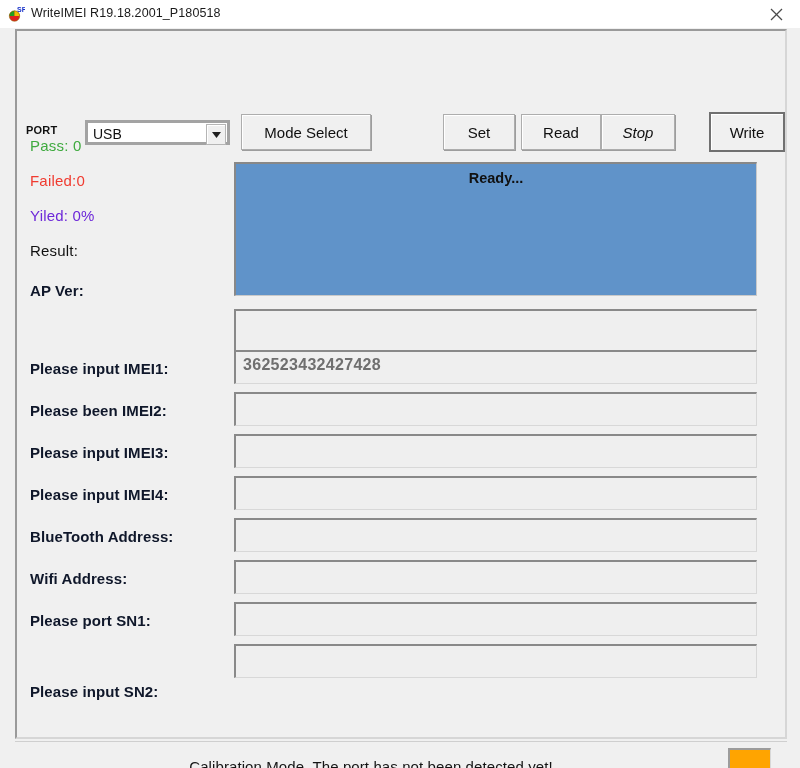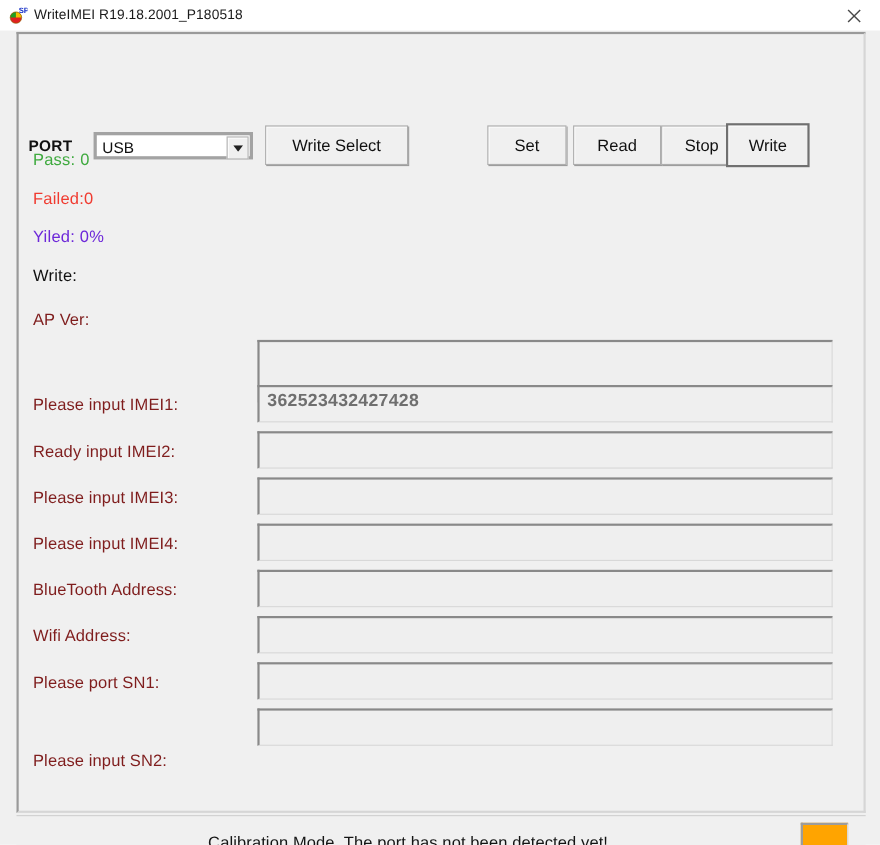--- a/index.html
+++ b/index.html
@@ -90,21 +90,21 @@
   }
   .btn.focused {
     border: 2px solid #707070;
     box-shadow: inset 1px 1px 0 #ffffff;
   }
 
   
   #port-label {
     position: absolute;
     left: 26px; top: 96px;
-    font-size: 14px;
+    font-size: 11px;
     color: #101010;
     font-weight: 600;
     letter-spacing: .2px;
   }
   #port-combo {
     position: absolute;
     left: 85px; top: 92px;
     width: 145px; height: 25px;
     background: #ffffff;
     border: 3px solid #a3a3a3;
@@ -157,22 +157,22 @@
     font-size: 14.5px;
     font-weight: 700;
     color: #101010;
   }
 
   
   .fld-label {
     position: absolute;
     left: 30px;
     font-size: 15px;
-    color: #7f1d1d;
-    font-weight: 400;
+    color: #0f172a;
+    font-weight: 700;
     white-space: nowrap;
     letter-spacing: .1px;
   }
   .fld-box {
     position: absolute;
     left: 234px;
     width: 523px;
     background: #efefef;
     border-top: 2px solid #898989;
     border-left: 2px solid #898989;
@@ -252,44 +252,47 @@
     <span id="port-label">PORT</span>
     <div id="port-combo">
       <span id="port-combo-value">USB</span>
       <span id="port-combo-arrow">
         <svg width="9" height="6" viewBox="0 0 9 6">
             <polygon points="0,0 9,0 4.5,6" fill="#202020"></polygon>
           </svg>
       </span>
     </div>
 
-    <div class="btn" style="left:241px; top:86px; width:130px; height:36px;">Write Select</div>
+    <div class="btn" style="left:241px; top:86px; width:130px; height:36px;">Mode Select</div>
 
     <div class="btn" style="left:443px; top:86px; width:72px; height:36px;">Set</div>
     <div class="btn" style="left:521px; top:86px; width:80px; height:36px;">Read</div>
-    <div class="btn" style="left:601px; top:86px; width:74px; height:36px;">Stop</div>
-    <div class="btn focused" style="left:660px; top:84px; width:76px; height:40px;">Write</div>
+    <div class="btn" style="left:601px; top:86px; width:74px; height:36px;font-style:italic;">Stop</div>
+    <div class="btn focused" style="left:709px; top:84px; width:76px; height:40px;">Write</div>
 
     <span class="stat" style="left: 30px; top: 109px; color: rgb(63, 170, 63);">Pass:  0</span>
     <span class="stat" style="left: 30px; top: 144px; color: rgb(240, 59, 48);">Failed:0</span>
     <span class="stat" style="left: 30px; top: 179px; color: #6d28d9;">Yiled: 0%</span>
-    <span class="stat" style="left: 30px; top: 214px; color: rgb(16, 16, 16);">Write:</span>
-
+    <span class="stat" style="left: 30px; top: 214px; color: rgb(16, 16, 16);">Result:</span>
+
+    <div id="msg-panel" style="background: rgb(96, 147, 201);">
+      <span id="msg-text">Ready...</span>
+    </div>
 
     <span class="fld-label" style="top:254px;">AP Ver:</span>
     <div class="fld-box" style="top:281px; height:57px;">
       <span class="val"></span>
     </div>
 
     <span class="fld-label" style="top:332px;">Please input IMEI1:</span>
     <div class="fld-box" style="top:322px; height:34px;">
       <span class="val">362523432427428</span>
     </div>
 
-    <span class="fld-label" style="top:374px;">Ready input IMEI2:</span>
+    <span class="fld-label" style="top:374px;">Please been IMEI2:</span>
     <div class="fld-box" style="top:364px; height:34px;">
       <span class="val"></span>
     </div>
 
     <span class="fld-label" style="top:416px;">Please input IMEI3:</span>
     <div class="fld-box" style="top:406px; height:34px;">
       <span class="val"></span>
     </div>
 
     <span class="fld-label" style="top:458px;">Please input IMEI4:</span>

